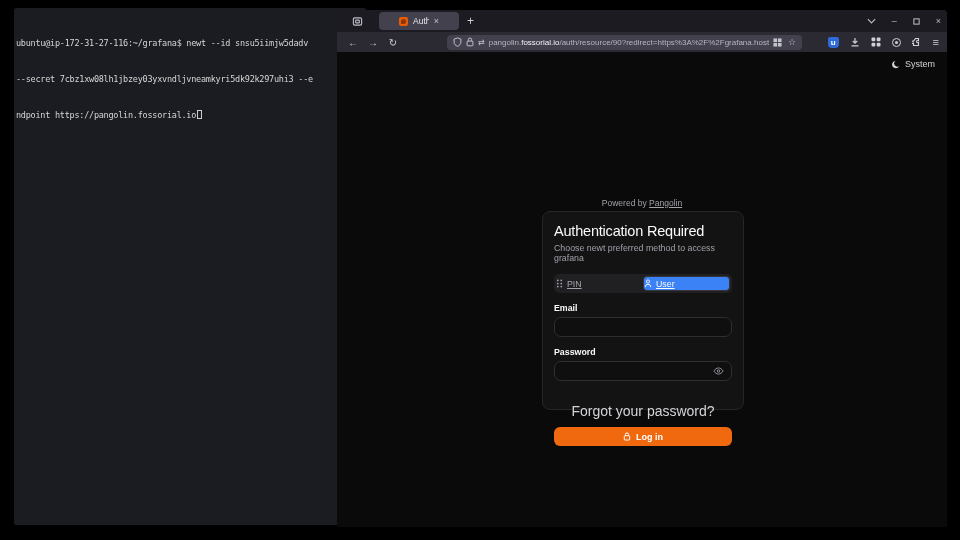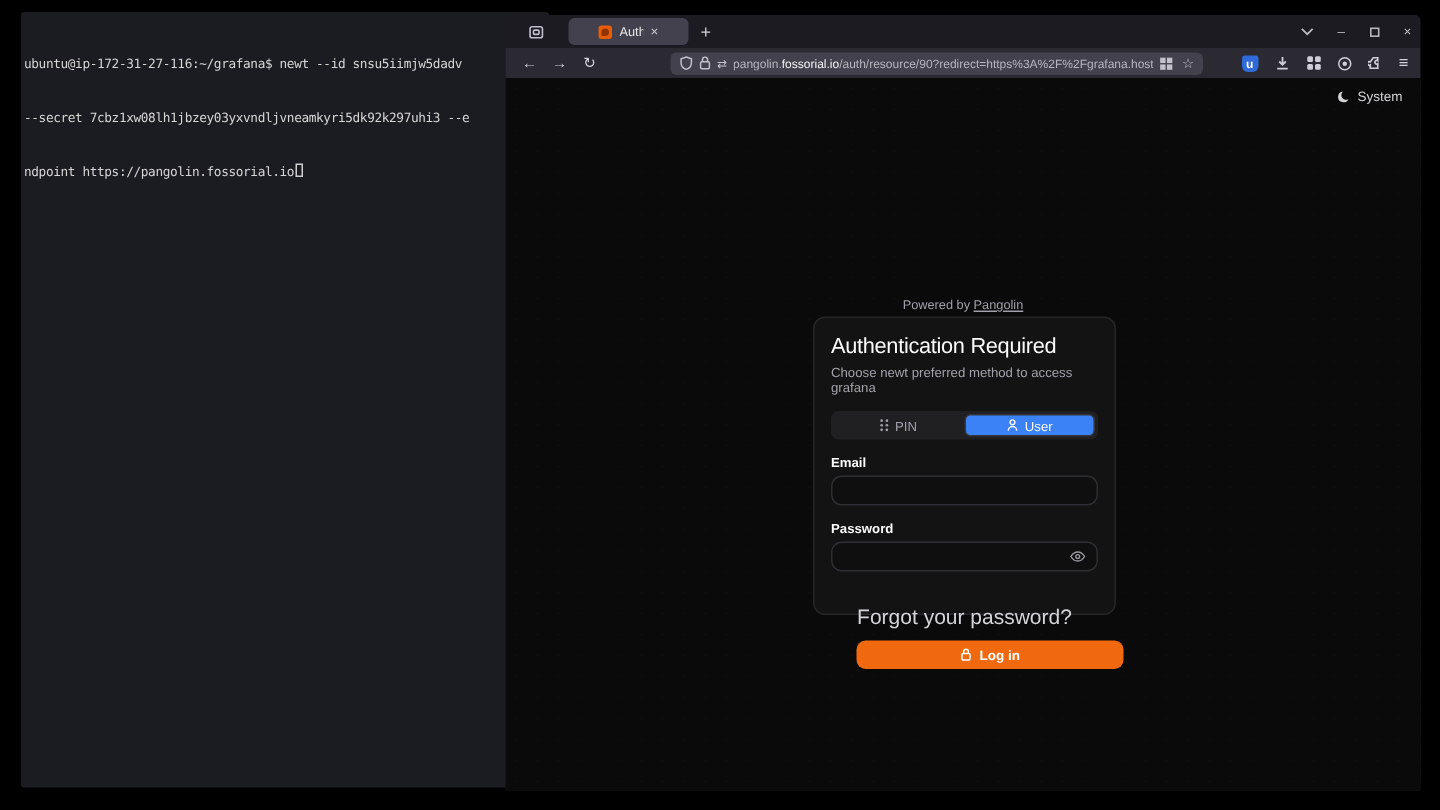--- a/index.html
+++ b/index.html
@@ -71,38 +71,38 @@
   .powered a { color:#a1a1aa; }
 
   .card { position:absolute; top:159px; left:205px; width:202px; height:199px;
           background:#131313; border:1px solid #262629; border-radius:8px;
           padding:11px 11px; }
   .card-title { font-size:14.5px; font-weight:normal; color:#fafafa; letter-spacing:-0.2px; }
   .card-sub { margin-top:4px; font-size:8.8px; color:#a1a1aa; }
 
   .tabs { margin-top:11px; height:19px; background:#202023; border-radius:5px;
           display:flex; padding:2px; gap:2px; }
-  .tabs .t { flex:1; display:flex; align-items:center; justify-content:center; gap:4px;
-             border-radius:4px; font-size:8.8px; color:#a1a1aa; }
+  .tabs .t { flex:1; display:flex; align-items:center; justify-content:flex-start; gap:4px;
+             border-radius:4px; font-size:8.8px; color:#a1a1aa;text-decoration:underline; }
   .tabs .t.active { background:#3b82f6; border:1px solid #35353a; color:#fafafa; }
 
   .field-label { margin-top:10px; font-size:8.8px; font-weight:bold; color:#fafafa; }
   .input { margin-top:4px; width:100%; height:20px; background:#0f0f10;
            border:1px solid #2e2e33; border-radius:7px; display:flex; align-items:center;
            padding:0 7px; }
   .input input { flex:1; background:transparent; border:none; outline:none; color:#e5e5e5;
                  font-size:9px; font-family:"Liberation Sans", sans-serif; }
   .eye { color:#9a9aa2; display:flex; align-items:center; }
 
   .forgot { margin-top:22px; text-align:center; font-size:14px; color:#d4d4d8; }
 
   .login-btn { margin-top:8px; width:100%; height:19px; border:none; border-radius:6px;
                background:#f0690f; color:#fff; font-size:9px; font-weight:bold;
                display:flex; align-items:center; justify-content:center; gap:5px;
-               font-family:"Liberation Sans", sans-serif;margin-left:17px; }
+               font-family:"Liberation Sans", sans-serif; }
 </style>
 </head>
 <body>
 
 <div class="desktop">
 
   <div class="terminal">
     <div class="term-body">
       <span class="term-line">ubuntu@ip-172-31-27-116:~/grafana$ newt --id snsu5iimjw5dadv</span>
       <span class="term-line">--secret 7cbz1xw08lh1jbzey03yxvndljvneamkyri5dk92k297uhi3 --e</span>

